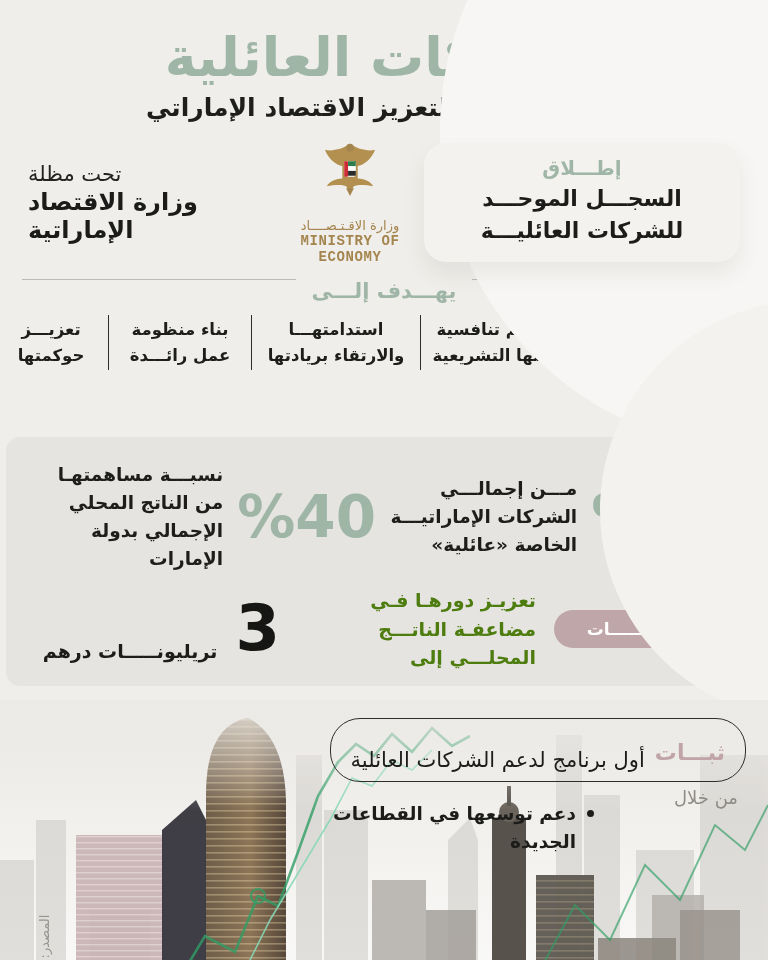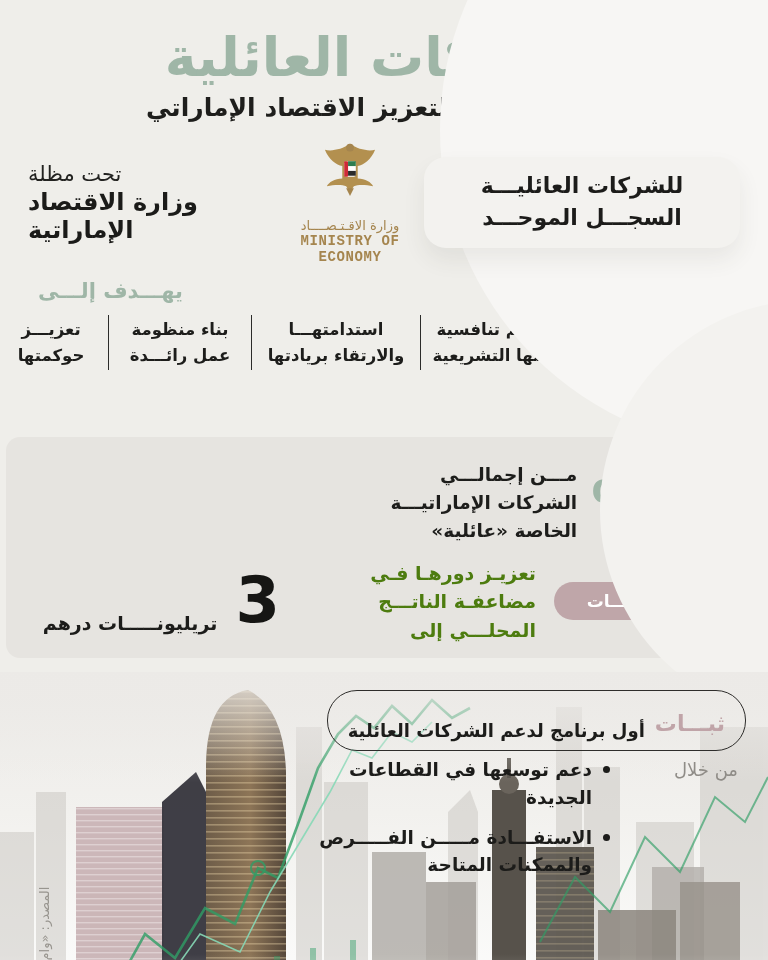--- a/index.html
+++ b/index.html
@@ -22,21 +22,21 @@
     padding:13px 10px 15px;text-align:center;flex:0 0 auto;}
   .launch-label{font-size:20px;font-weight:800;color:#9fb6a7;margin-bottom:3px;}
   .launch-line{font-size:22px;font-weight:800;color:#1c1c1a;line-height:1.45;}
   .ministry{width:128px;text-align:center;flex:0 0 auto;}
   .ministry-ar{font-size:13px;font-weight:400;color:#a5854e;margin-top:18px;}
   .ministry-en{font-size:14px;font-weight:700;color:#a5854e;letter-spacing:.6px;direction:ltr;font-family:Liberation Mono, monospace;}
   .umbrella{flex:1;text-align:left;}
   .umbrella-label{font-size:21px;font-weight:500;color:#222220;}
   .umbrella-name{font-size:24px;font-weight:800;color:#1b1b19;margin-top:2px;}
 
-  .goals-heading{display:flex;align-items:flex-end;margin:14px 22px 0;flex-direction:column;}
+  .goals-heading{display:flex;align-items:flex-start;margin:14px 22px 0;}
   .goals-heading .hline{flex:1;height:1px;background:#bdbbb6;}
   .goals-heading .htext{font-size:21px;font-weight:800;color:#9fb6a7;margin:0 16px;white-space:nowrap;}
 
   .goals-row{display:flex;align-items:flex-start;margin:12px 24px 0;}
   .goal{padding:2px 11px;font-size:16.5px;font-weight:800;color:#1d1d1b;line-height:1.55;text-align:center;}
   .goal:not(:first-child){border-right:1.6px solid #2c2c2a;}
   .g1{flex:0 0 150px;} .g2{flex:0 0 128px;} .g3{flex:0 0 146px;} .g4{flex:0 0 120px;} .g5{flex:0 0 92px;}
 
   .stats-band{margin:16px 6px 0;background:#e6e4e0;border-radius:14px;padding:24px 24px 14px;}
   .stats-row{display:flex;}
@@ -51,46 +51,47 @@
   .amb-number{font-size:64px;font-weight:800;color:#161614;line-height:.9;}
   .amb-unit{font-size:19px;font-weight:800;color:#1c1c1a;align-self:flex-end;margin-bottom:10px;}
 
   .city{position:relative;height:402px;margin-top:14px;
     background:linear-gradient(180deg,#eceae7 0%,#f2f1ee 35%,#fbfbfa 75%,#ffffff 100%);}
   .city svg.skyline{position:absolute;inset:0;}
 
   .program-box{position:absolute;top:18px;right:22px;z-index:3;display:inline-flex;align-items:center;gap:10px;
     border:1.8px solid #2e2d2b;border-radius:30px;padding:9px 20px;}
   .program-name{font-size:22px;font-weight:800;color:#c0a4a8;white-space:nowrap;margin-top:6px;}
-  .program-desc{font-size:18px;font-weight:700;color:#1c1c1a;white-space:nowrap;margin-top:20px;}
+  .program-desc{font-size:21px;font-weight:400;color:#1c1c1a;white-space:nowrap;margin-top:20px;}
 
   .through-row{position:absolute;top:84px;right:30px;z-index:3;display:flex;gap:18px;width:450px;}
   .through-label{font-size:18px;font-weight:500;color:#8f8c87;white-space:nowrap;padding-top:3px;margin-left:46px;}
-  .bullets{list-style:none;margin:0;padding:0;flex:1;}
+  .bullets{list-style:none;margin:16px;padding:0;flex:1;}
   .bullets li{position:relative;padding-right:18px;font-size:18.5px;font-weight:800;color:#1c1c1a;
     line-height:1.5;margin-bottom:12px;text-align:right;}
   .bullets li::before{content:"";position:absolute;right:0;top:10px;width:7px;height:7px;border-radius:50%;background:#1c1c1a;}
 
   .source{position:absolute;left:-36px;top:248px;z-index:3;width:160px;text-align:center;
     font-size:13px;color:#98958f;transform:rotate(-90deg);}
 </style>
 </head>
 <body>
 
 <div class="canvas">
   <div class="wm1"></div>
   <div class="wm2"></div>
 
   <h1 class="title">الشركات العائلية</h1>
   <h2 class="subtitle">محرك رئيسي لتعزيز الاقتصاد الإماراتي</h2>
 
   <div class="launch-row">
     <div class="launch-card">
+      <div class="launch-label">إطـــلاق</div>
+      <div class="launch-line">السجـــل الموحـــد</div>
       <div class="launch-line">للشركات العائليـــة</div>
-      <div class="launch-line">السجـــل الموحـــد</div>
     </div>
 
     <div class="ministry">
       <svg width="58" height="56" viewBox="0 0 60 58">
         <path d="M30 4 C22 10 10 12 4 10 C8 20 16 26 22 27 L22 40 C14 40 8 44 6 48 C14 46 22 46 26 48 L30 54 L34 48 C38 46 46 46 54 48 C52 44 46 40 38 40 L38 27 C44 26 52 20 56 10 C50 12 38 10 30 4 Z" fill="#b3904f"></path>
         <circle cx="30" cy="8" r="4" fill="#a5854e"></circle>
         <rect x="24" y="22" width="12" height="16" rx="2" fill="#fff"></rect>
         <rect x="24" y="22" width="4" height="16" rx="1" fill="#ce2b37"></rect>
         <rect x="28" y="22" width="8" height="5" fill="#2e7d4f"></rect>
         <rect x="28" y="32" width="8" height="5" fill="#2b2b2b"></rect>
@@ -118,20 +119,24 @@
     <div class="goal g3">استدامتهـــا والارتقاء بريادتها</div>
     <div class="goal g4">بناء منظومة عمل رائـــدة</div>
     <div class="goal g5">تعزيـــز حوكمتها</div>
   </div>
 
   <div class="stats-band">
     <div class="stats-row">
       <div class="stat">
         <div class="stat-value">%90</div>
         <div class="stat-text">مـــن إجمالـــي الشركات الإماراتيـــة الخاصة «عائلية»</div>
+      </div>
+      <div class="stat">
+        <div class="stat-value">%40</div>
+        <div class="stat-text">نسبـــة مساهمتهـا من الناتج المحلي الإجمالي بدولة الإمارات</div>
       </div>
     </div>
 
     <div class="ambitions-row">
       <span class="amb-badge">طموحـــــــات</span>
       <span class="amb-text">تعزيـز دورهـا فـي مضاعفـة الناتـــج المحلـــي إلى</span>
       <span class="amb-number">3</span>
       <span class="amb-unit">تريليونـــــات درهم</span>
     </div>
   </div>
@@ -249,20 +254,19 @@
 
     <div class="program-box">
       <span class="program-name">ثبـــات</span>
       <span class="program-desc">أول برنامج لدعم الشركات العائلية</span>
     </div>
 
     <div class="through-row">
       <span class="through-label">من خلال</span>
       <ul class="bullets">
         <li>دعم توسعها في القطاعات الجديدة</li>
-        <li>الاستفـــادة مـــــن الفـــــرص والممكنات المتاحة</li>
       </ul>
     </div>
 
     <div class="source">المصدر: «وام»</div>
 
   </div>
 </div>
 
 </body></html>

